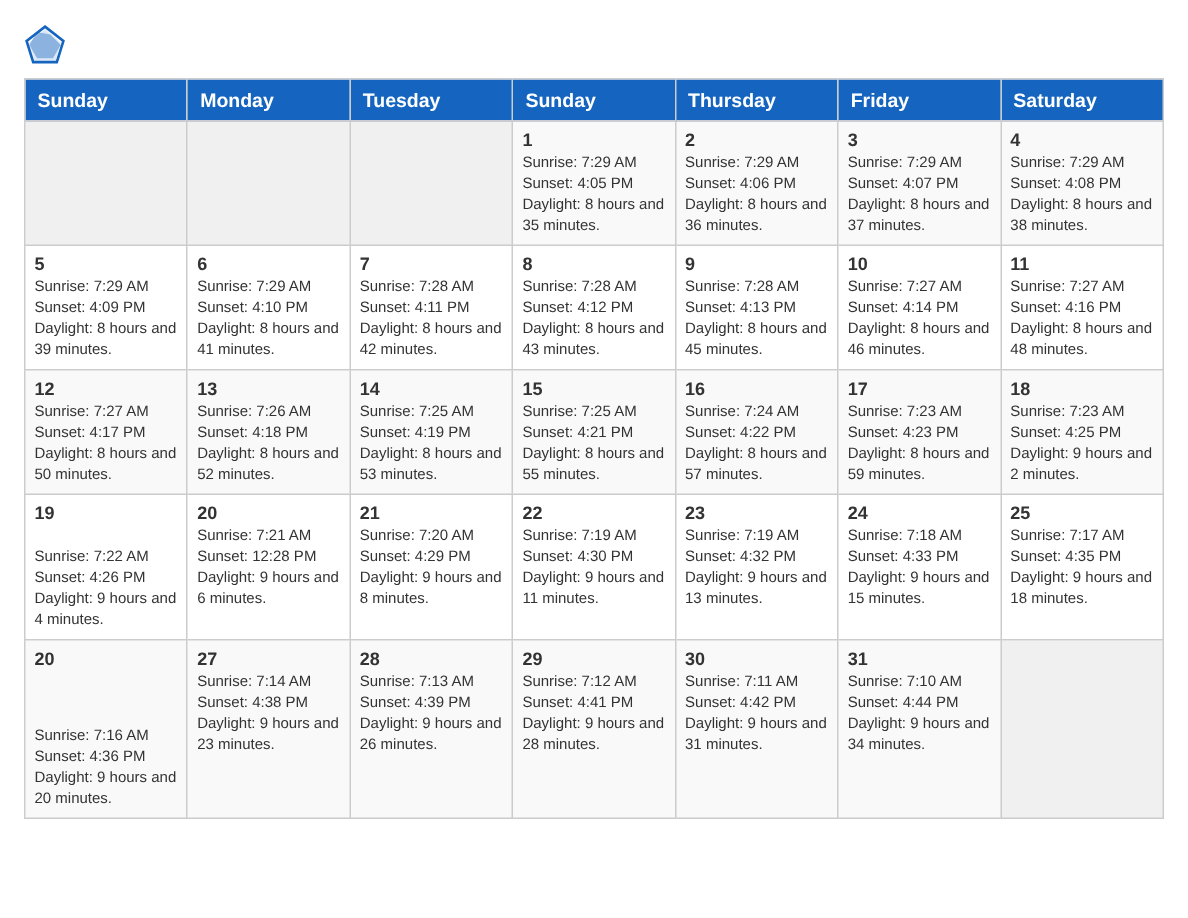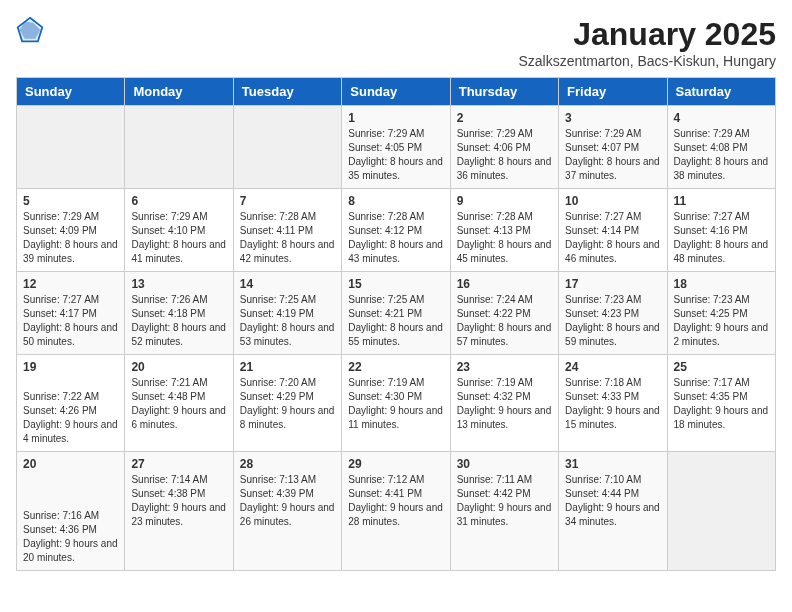--- a/index.html
+++ b/index.html
@@ -92,24 +92,20 @@
 </head>
 <body>
 
 <div class="header">
   <div class="logo">
     <svg class="logo-icon" viewBox="0 0 32 32" xmlns="http://www.w3.org/2000/svg">
       <polygon points="16,4 28,14 24,28 8,28 4,14" fill="#1565c0" opacity="0.15"></polygon>
       <polygon points="16,2 30,13 25,29 7,29 2,13" fill="none" stroke="#1565c0" stroke-width="2"></polygon>
       <polygon points="20,8 28,16 22,26 10,26 4,16 10,6" fill="#1565c0" opacity="0.4"></polygon>
     </svg>
-  </div>
-  <div class="title-block">
-    <div class="month-title">January 2025</div>
-    <div class="location">Szalkszentmarton, Bacs-Kiskun, Hungary</div>
   </div>
 </div>
 
 <table class="calendar">
   <thead>
     <tr>
     <th>Sunday</th>
         <th>Monday</th>
         <th>Tuesday</th>
         <th>Sunday</th>
@@ -239,21 +235,21 @@
       <tr>
         <td>
           <span class="day-number">19</span>
           <div class="day-info" style="white-space: pre-line; margin-top: 16px;">Sunrise: 7:22 AM
 Sunset: 4:26 PM
 Daylight: 9 hours and 4 minutes.</div>
         </td>
         <td>
           <span class="day-number">20</span>
           <div class="day-info" style="white-space: pre-line;">Sunrise: 7:21 AM
-Sunset: 4:48 PM
+Sunset: 12:28 PM
 Daylight: 9 hours and 6 minutes.</div>
         </td>
         <td>
           <span class="day-number">21</span>
           <div class="day-info" style="white-space: pre-line;">Sunrise: 7:20 AM
 Sunset: 4:29 PM
 Daylight: 9 hours and 8 minutes.</div>
         </td>
         <td>
           <span class="day-number">22</span>

